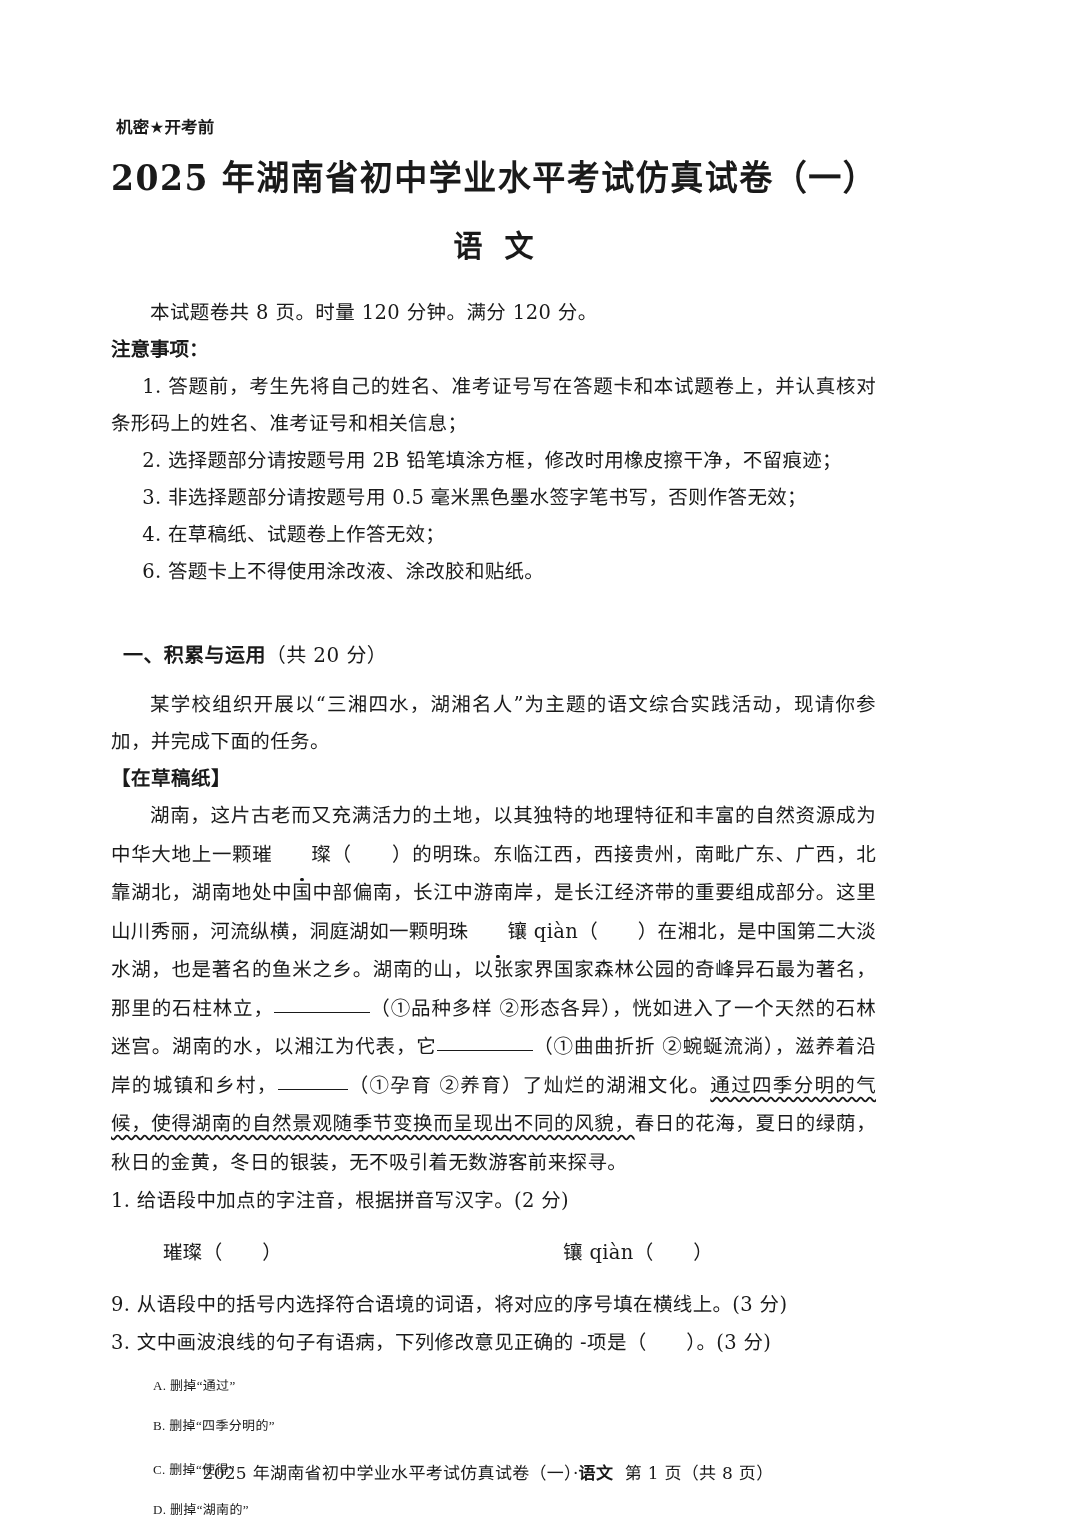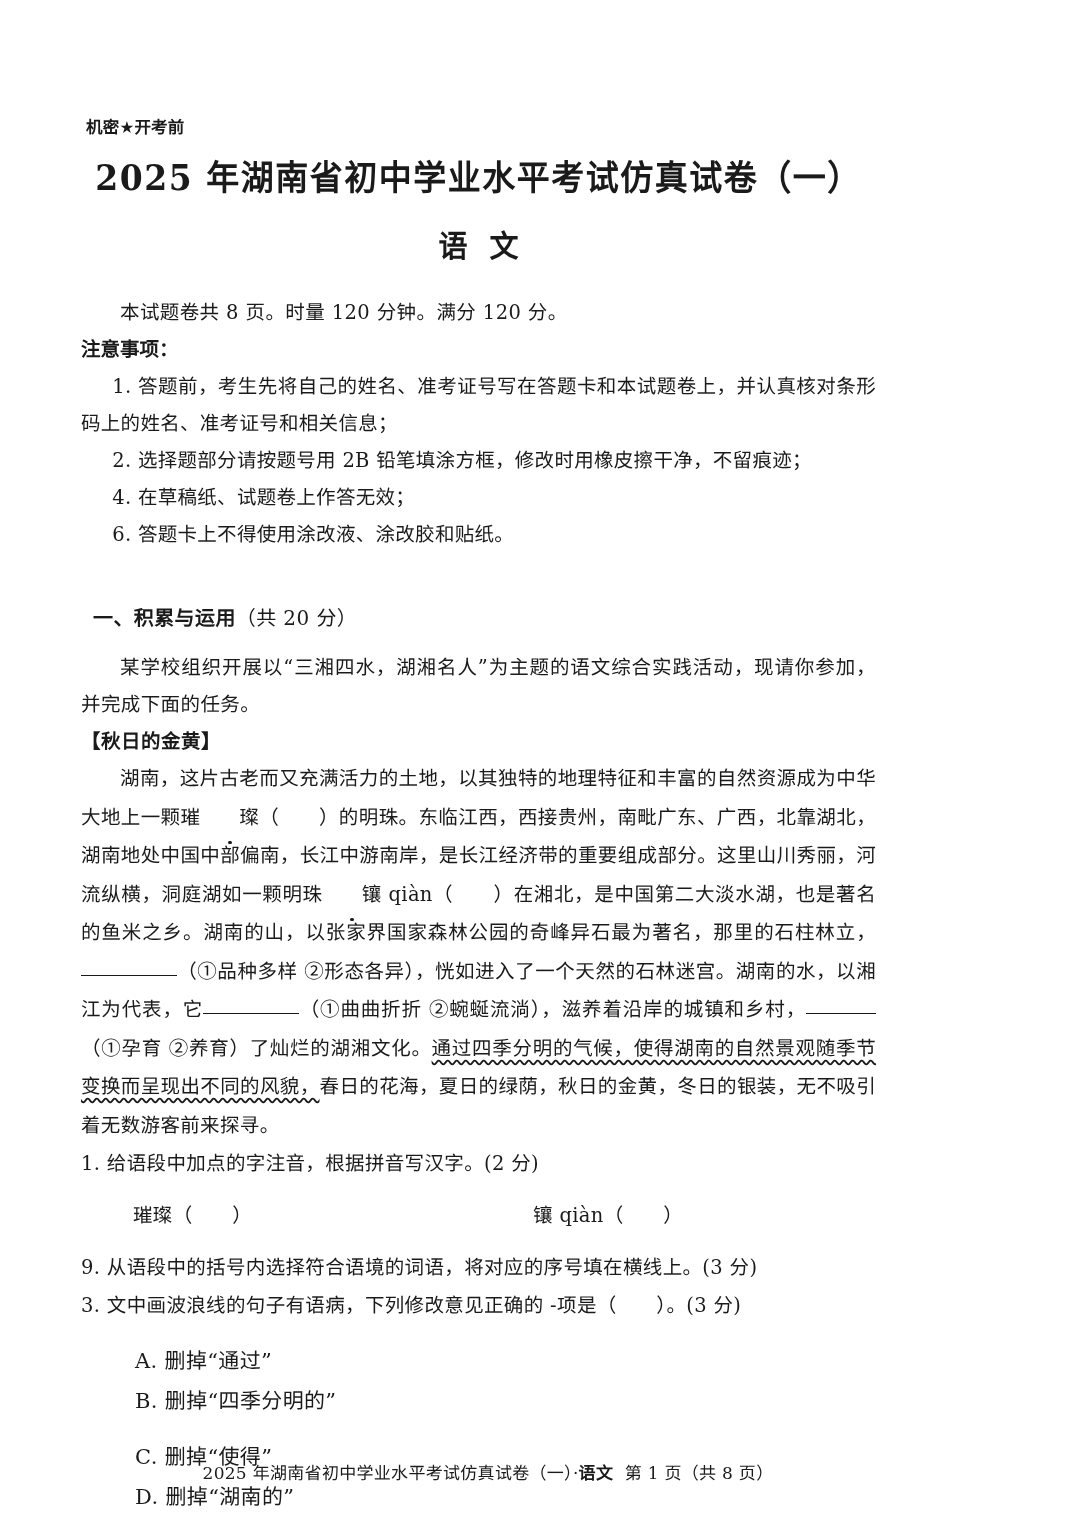--- a/index.html
+++ b/index.html
@@ -16,21 +16,21 @@
     color: #1a1a1a;
     overflow: hidden;
   }
 
   .page {
     position: absolute;
     top: 0; left: 0;
     width: 976px;
     height: 1528px;
     box-sizing: border-box;
-    padding: 118px 100px 0 81px;
+    padding: 118px 100px 0 111px;
   }
 
   
   .secrecy {
     font-family: "DejaVu Sans", "Liberation Sans", sans-serif;
     font-weight: bold;
     font-size: 16.5px;
     letter-spacing: 0.2px;
     line-height: 1.2;
     margin: 0 0 18px 5px;
@@ -168,25 +168,26 @@
     line-height: 38px;
     margin: 14px;
     padding-left: 38px;
     letter-spacing: 0.35px;
   }
   .q-sub .col2 {
     display: inline-block;
     width: 400px;
   }
   .choices {
-    font-size: 21px;
+    font-size: 13px;
     line-height: 40px;
-    margin: 16px;
+    margin: 4px;
     padding-left: 38px;
     letter-spacing: 0.35px;
+    font-family: Liberation Serif, serif;
   }
   .choices .opt {
     display: inline-block;
     width: 420px;
     vertical-align: top;
   }
 
   
   .footer {
     position: absolute;
@@ -212,30 +213,31 @@
 
   <h1 class="exam-title">2025 年湖南省初中学业水平考试仿真试卷（一）</h1>
   <h2 class="subject-title">语文</h2>
 
   <p class="para indent2">本试题卷共 8 页。时量 120 分钟。满分 120 分。</p>
 
   <p class="notice-label">注意事项：</p>
 
   <p class="notice-item">1. 答题前，考生先将自己的姓名、准考证号写在答题卡和本试题卷上，并认真核对条形码上的姓名、准考证号和相关信息；</p>
   <p class="notice-item">2. 选择题部分请按题号用 2B 铅笔填涂方框，修改时用橡皮擦干净，不留痕迹；</p>
+  <p class="notice-item">3. 非选择题部分请按题号用 0.5 毫米黑色墨水签字笔书写，否则作答无效；</p>
   <p class="notice-item">4. 在草稿纸、试题卷上作答无效；</p>
   <p class="notice-item">6. 答题卡上不得使用涂改液、涂改胶和贴纸。</p>
 
   <div class="gap-lg"></div>
 
   <p class="section-head"><span class="hd">一、积累与运用</span><span>（共 20 分）</span></p>
 
   <p class="para indent2">某学校组织开展以“三湘四水，湖湘名人”为主题的语文综合实践活动，现请你参加，并完成下面的任务。</p>
 
-  <p class="topic-tag">【秋日的金黄】</p>
+  <p class="topic-tag">【在草稿纸】</p>
 
   <p class="passage"><span>湖南，这片古老而又充满活力的土地，以其独特的地理特征和丰富的自然资源成为中华大地上一颗璀</span><span class="dotchar">璨</span><span>（　　）的明珠。东临江西，西接贵州，南毗广东、广西，北靠湖北，湖南地处中国中部偏南，长江中游南岸，是长江经济带的重要组成部分。这里山川秀丽，河流纵横，洞庭湖如一颗明珠</span><span class="dotchar">镶</span><span> qiàn（　　）在湘北，是中国第二大淡水湖，也是著名的鱼米之乡。湖南的山，以张家界国家森林公园的奇峰异石最为著名，那里的石柱林立，</span><span class="blank"></span><span>（①品种多样 ②形态各异），恍如进入了一个天然的石林迷宫。湖南的水，以湘江为代表，它</span><span class="blank"></span><span>（①曲曲折折 ②蜿蜒流淌），滋养着沿岸的城镇和乡村，</span><span class="blank-sm"></span><span>（①孕育 ②养育）了灿烂的湖湘文化。</span><span class="wavy">通过四季分明的气候，使得湖南的自然景观随季节变换而呈现出不同的风貌，</span><span>春日的花海，夏日的绿荫，秋日的金黄，冬日的银装，无不吸引着无数游客前来探寻。</span></p>
 
   <p class="question">1. 给语段中加点的字注音，根据拼音写汉字。(2 分)</p>
   <p class="q-sub"><span class="col2">璀璨（　　）</span><span>镶 qiàn（　　）</span></p>
 
   <p class="question">9. 从语段中的括号内选择符合语境的词语，将对应的序号填在横线上。(3 分)</p>
 
   <p class="question">3. 文中画波浪线的句子有语病，下列修改意见正确的 -项是（　　）。(3 分)</p>
   <p class="choices"><span class="opt">A. 删掉“通过”</span><span class="opt">B. 删掉“四季分明的”</span></p>

